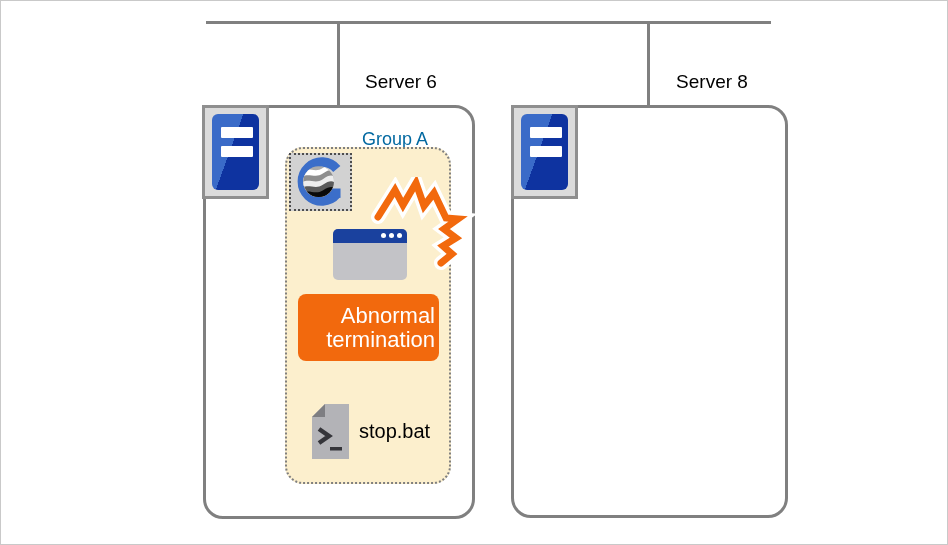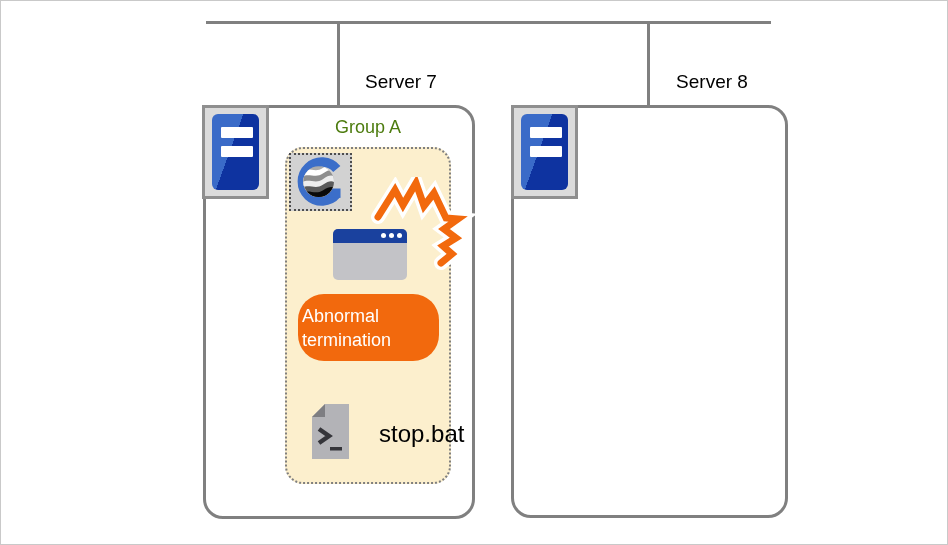--- a/index.html
+++ b/index.html
@@ -27,50 +27,50 @@
   
   .server-icon{position:absolute;width:67px;height:94px;background:#dbdbdb;border:3px solid #8f8f8f;box-sizing:border-box;z-index:5;}
   .sicon1{left:201px;top:104px;}
   .sicon2{left:510px;top:104px;}
   .tower{position:absolute;left:7px;top:6px;width:47px;height:76px;border-radius:6px;
     background:linear-gradient(110deg,var(--tower-blue-light,#3a6bc8) 42%,var(--tower-blue-dark,#0e33a0) 42%);}
   .tower .bar{position:absolute;left:9px;width:32px;height:11px;background:#fff;border-radius:1px;}
   .tower .bar.b1{top:13px;}
   .tower .bar.b2{top:32px;}
   
-  .group-label{position:absolute;left:307px;top:116px;width:120px;text-align:center;font-size:18px;color:#4d7c0f;}
+  .group-label{position:absolute;left:307px;top:128px;width:120px;text-align:right;font-size:18px;color:#0369a1;}
   .group-box{position:absolute;left:284px;top:146px;width:166px;height:337px;box-sizing:border-box;
     background:var(--cream,#fcefcd);border:2px dotted #7f7f7f;border-radius:18px;z-index:2;}
   
   .glogo-box{position:absolute;left:288px;top:152px;width:63px;height:58px;box-sizing:border-box;
     background:#d2d2d2;border:2px dotted #4d4d4d;z-index:3;}
   
   .app-window{position:absolute;left:332px;top:228px;width:74px;height:51px;border-radius:5px;overflow:hidden;z-index:3;background:var(--window-gray,#c3c3c7);}
   .app-window .titlebar{position:absolute;left:0;top:0;width:100%;height:14px;background:var(--title-blue,#1a419e);}
   .app-window .dots{position:absolute;right:5px;top:4px;display:flex;gap:3px;}
   .app-window .dots i{width:5px;height:5px;border-radius:50%;background:#fff;display:block;}
   
   .crash{position:absolute;left:366px;top:176px;width:108px;height:95px;z-index:6;}
   
   .badge{position:absolute;left:297px;top:293px;width:141px;height:67px;box-sizing:border-box;
-    background:var(--orange,#f2690d);border-radius:26px;color:#fff;font-size:18px;line-height:24px;
-    display:flex;align-items:center;justify-content:center;text-align:left;z-index:3;padding:4px;}
+    background:var(--orange,#f2690d);border-radius:8px;color:#fff;font-size:22px;line-height:24px;
+    display:flex;align-items:center;justify-content:center;text-align:right;z-index:3;padding:4px;}
   
   .batch-icon{position:absolute;left:311px;top:403px;width:37px;height:55px;z-index:3;}
-  .script-label{position:absolute;left:378px;top:419px;font-size:24px;color:#000;z-index:3;}
+  .script-label{position:absolute;left:358px;top:419px;font-size:20px;color:#000;z-index:3;}
 </style>
 </head>
 <body>
 
 <div class="canvas">
 
   <div class="bus"></div>
   <div class="drop drop1"></div>
   <div class="drop drop2"></div>
-  <div class="srv-label lbl1">Server 7</div>
+  <div class="srv-label lbl1">Server 6</div>
   <div class="srv-label lbl2">Server 8</div>
 
   <div class="server-box box1"></div>
   <div class="server-box box2"></div>
 
   <div class="server-icon sicon1">
     <div class="tower">
       <span class="bar b1"></span>
       <span class="bar b2"></span>
     </div>

